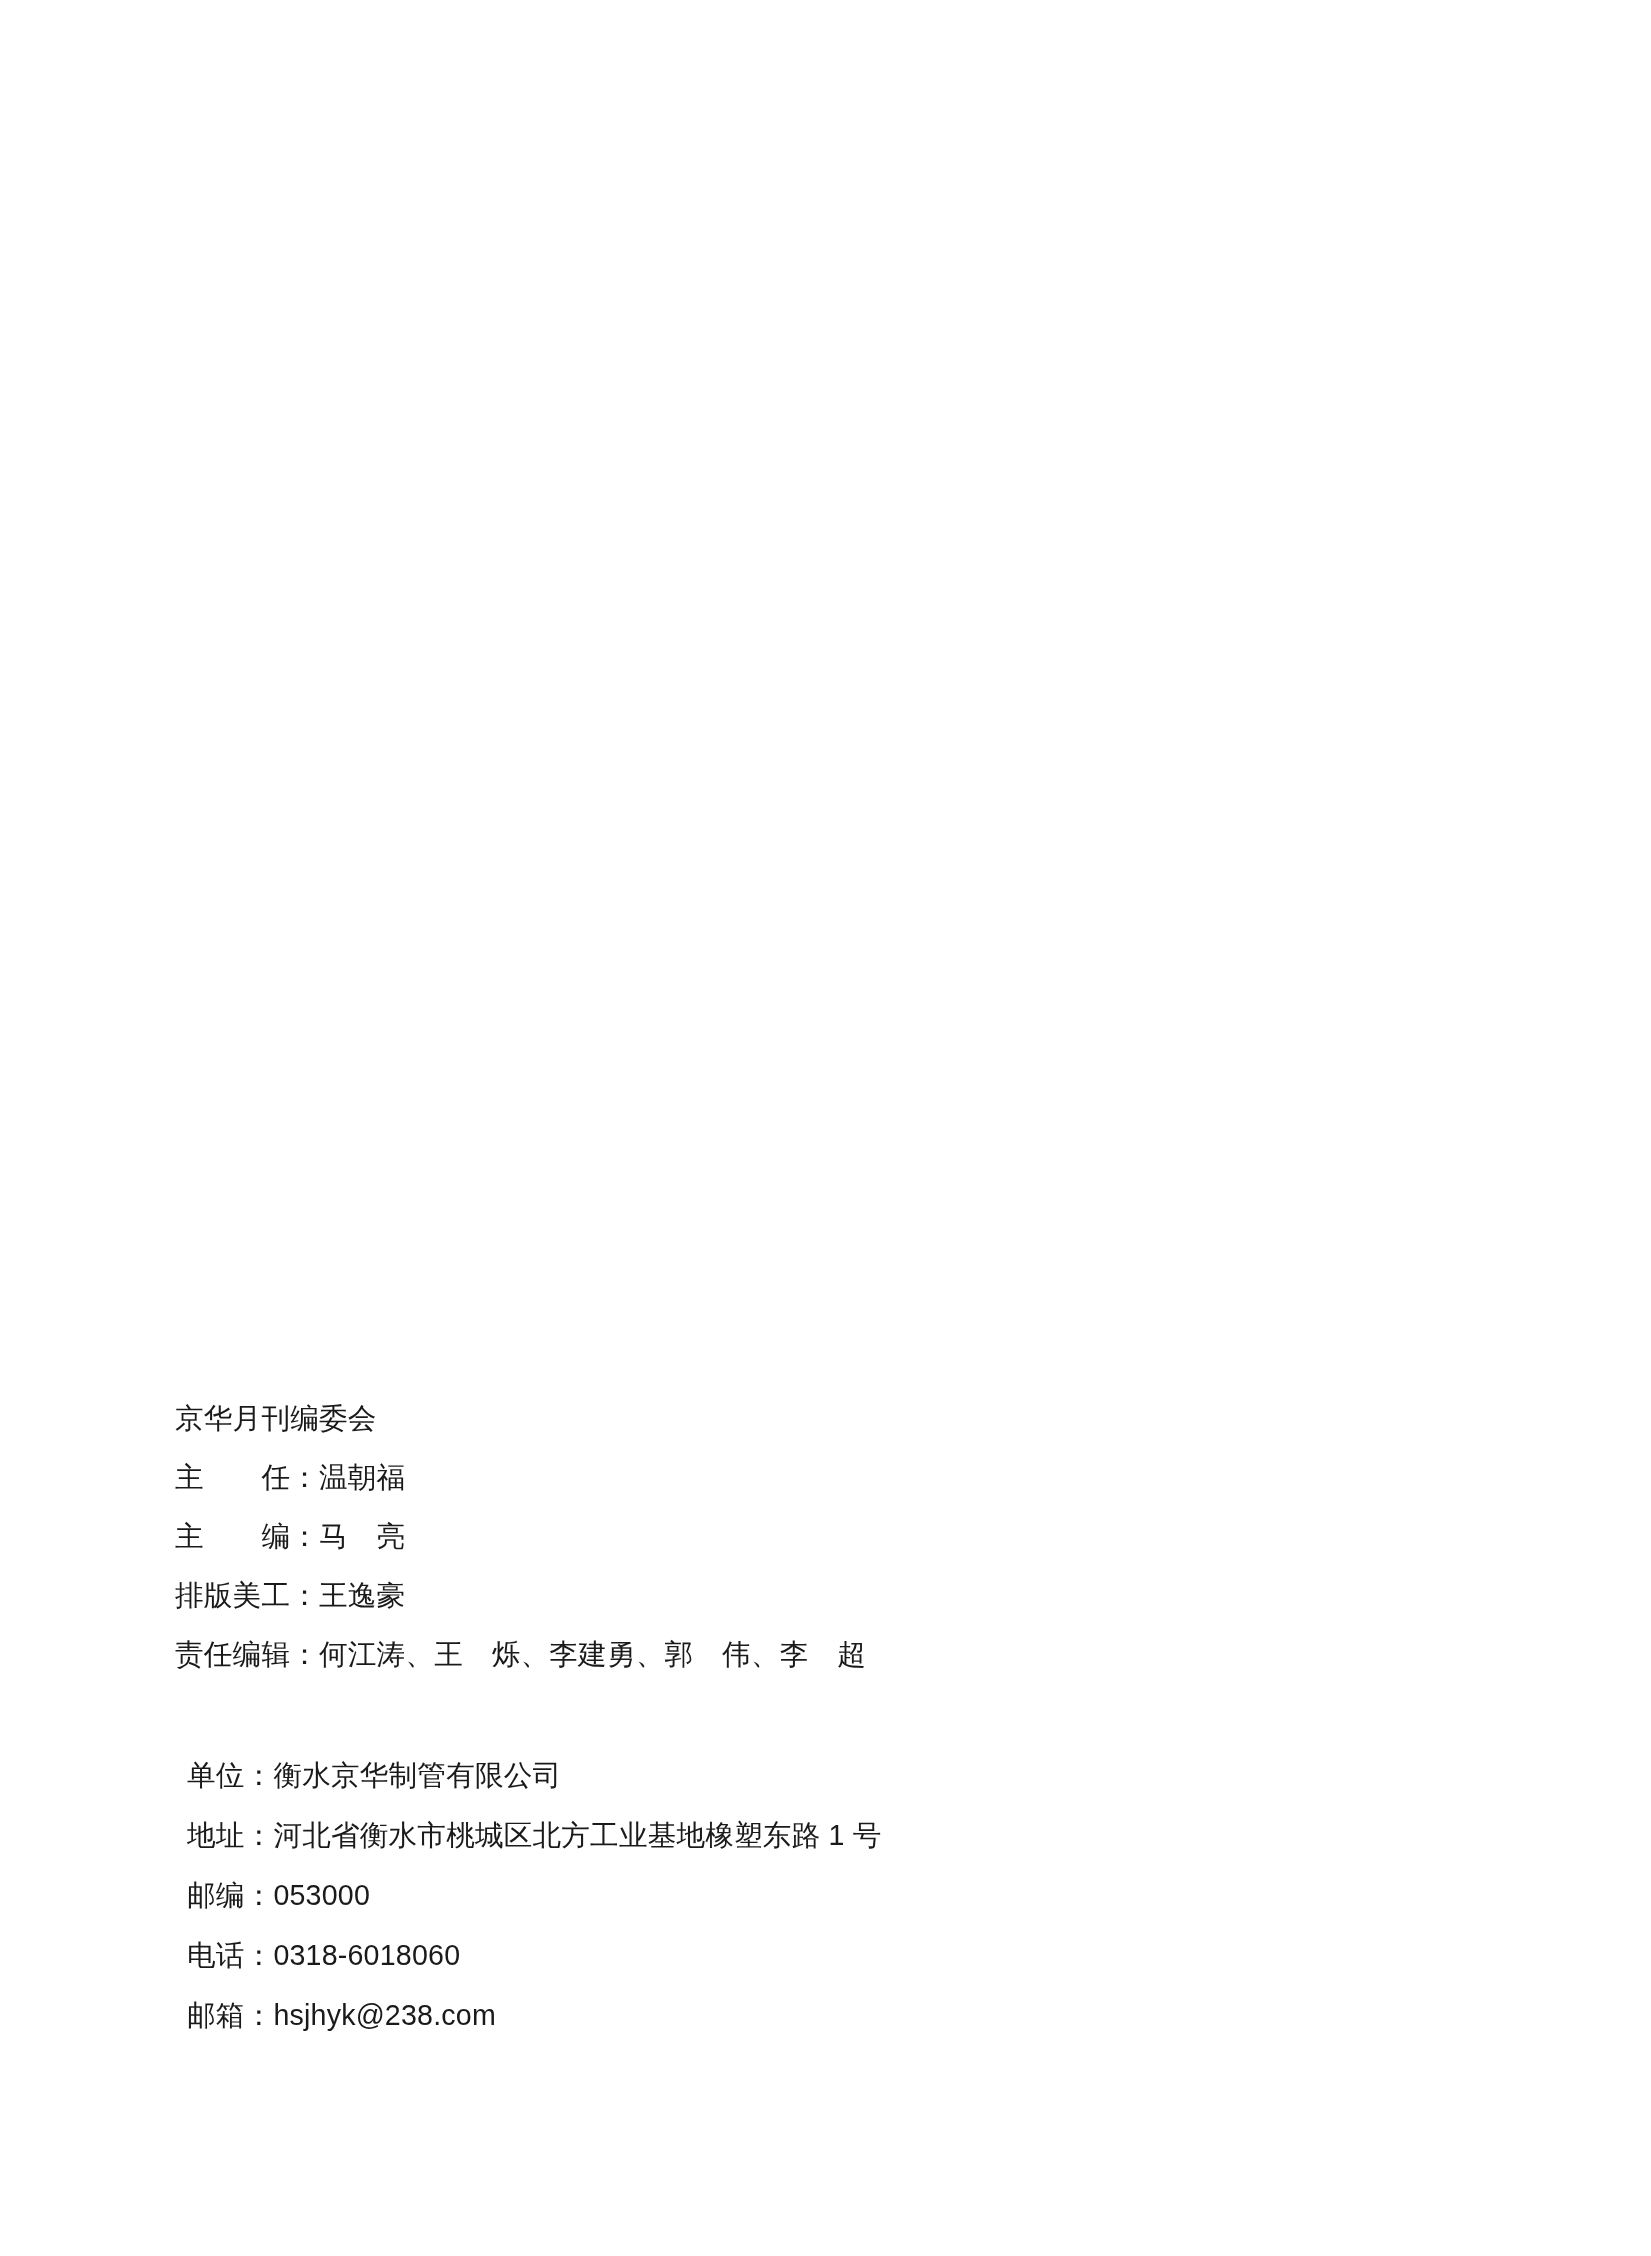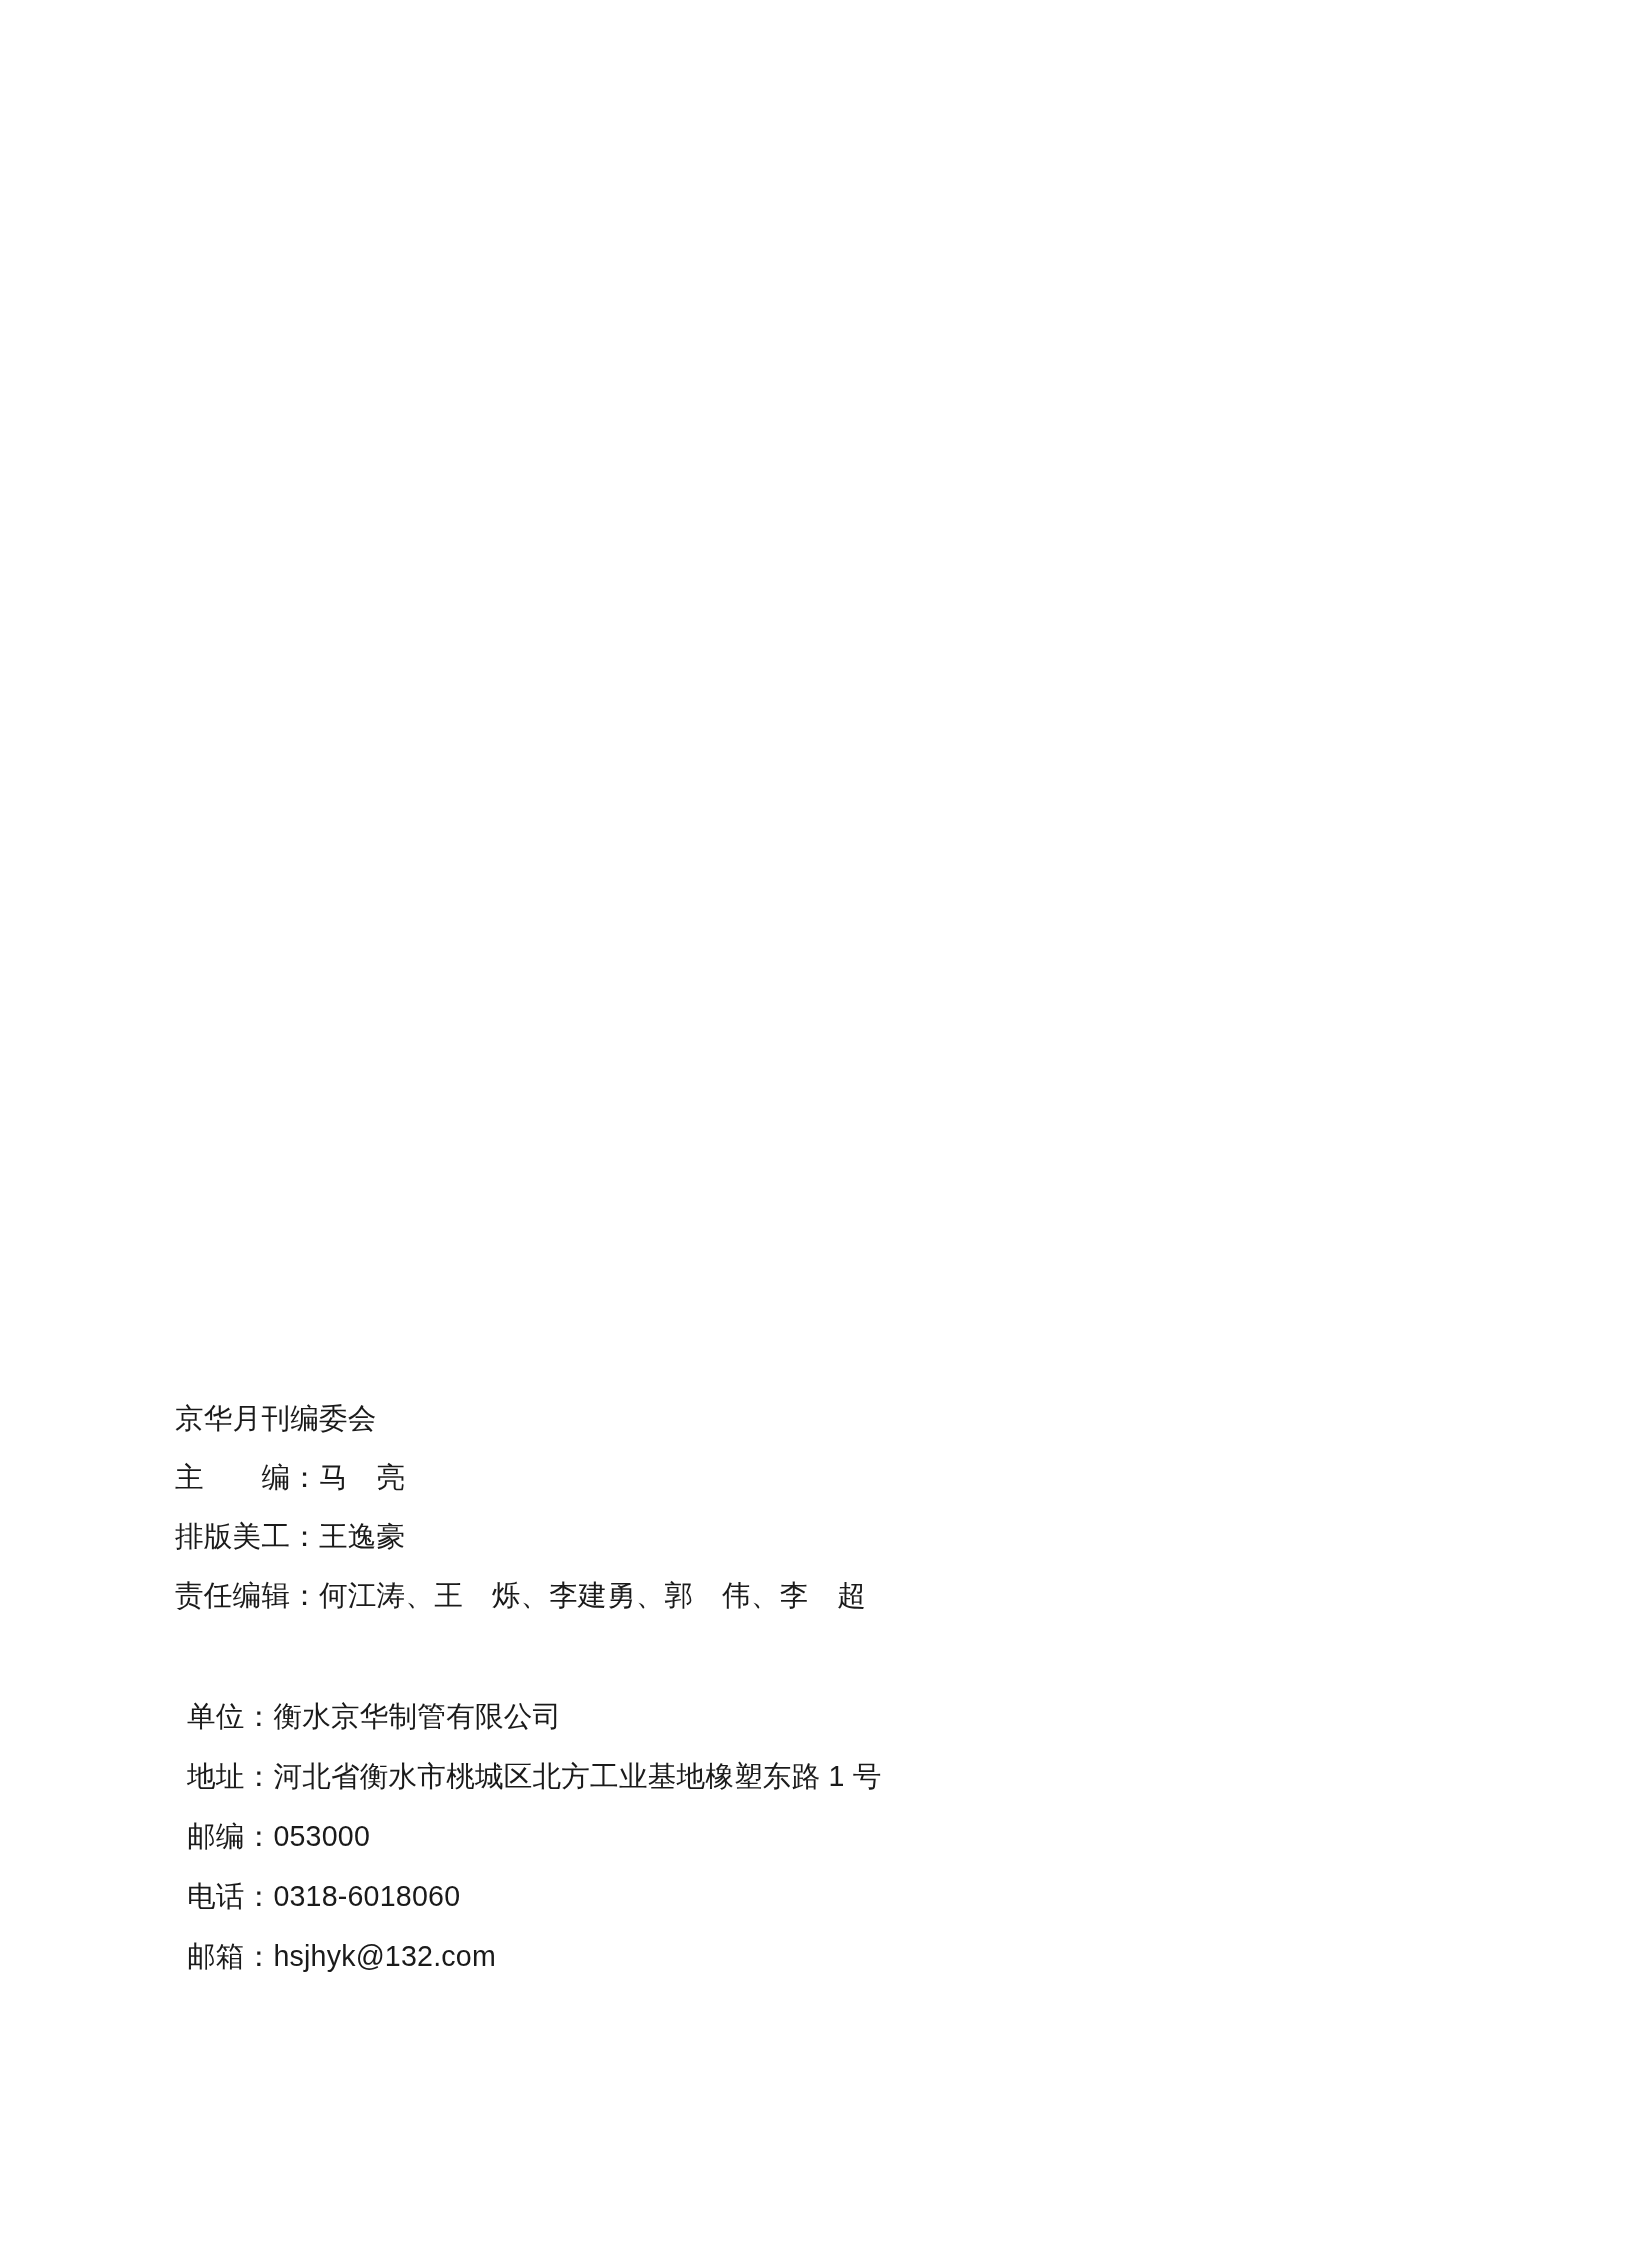--- a/index.html
+++ b/index.html
@@ -49,29 +49,30 @@
 </style>
 </head>
 <body>
 
 <div class="page">
 
   <div class="content-block">
 
     <div class="masthead-section">
       <div class="line title-line">京华月刊编委会</div>
+      <div class="line">主　　任：温朝福</div>
       <div class="line">主　　编：马　亮</div>
       <div class="line">排版美工：王逸豪</div>
       <div class="line">责任编辑：何江涛、王　烁、李建勇、郭　伟、李　超</div>
     </div>
 
     <div class="contact-section">
       <div class="line">单位：衡水京华制管有限公司</div>
       <div class="line">地址：河北省衡水市桃城区北方工业基地橡塑东路 1 号</div>
       <div class="line">邮编：053000</div>
       <div class="line">电话：0318-6018060</div>
-      <div class="line">邮箱：hsjhyk@132.com</div>
+      <div class="line">邮箱：hsjhyk@238.com</div>
     </div>
 
   </div>
 
 </div>
 
 
 </body></html>

